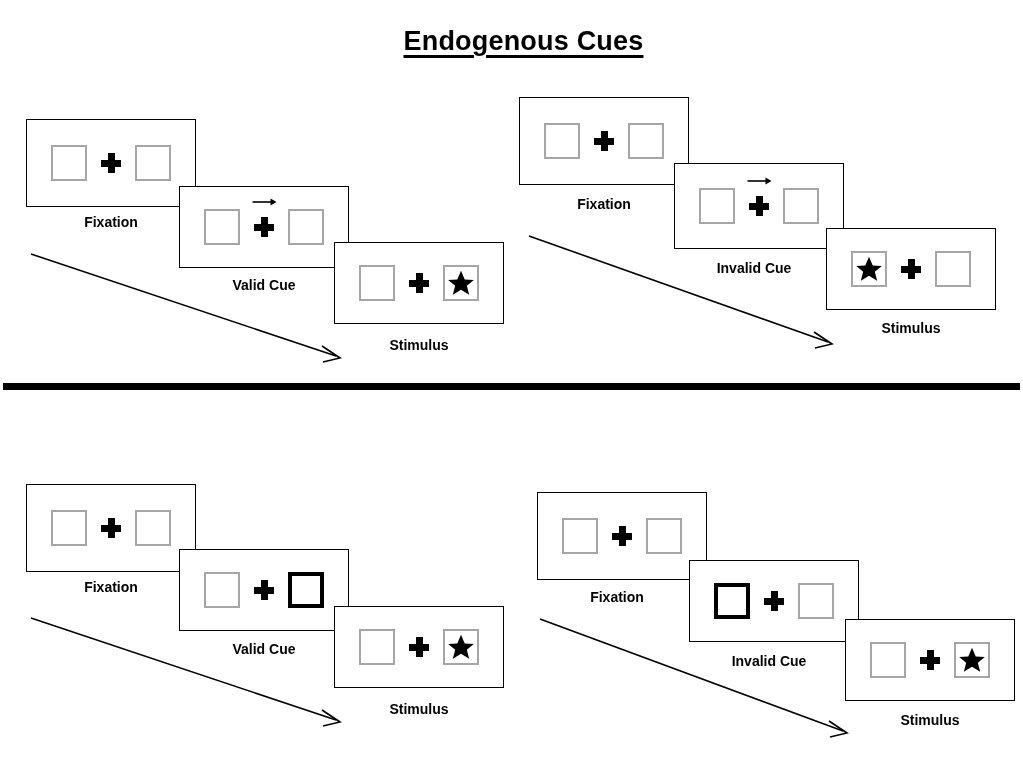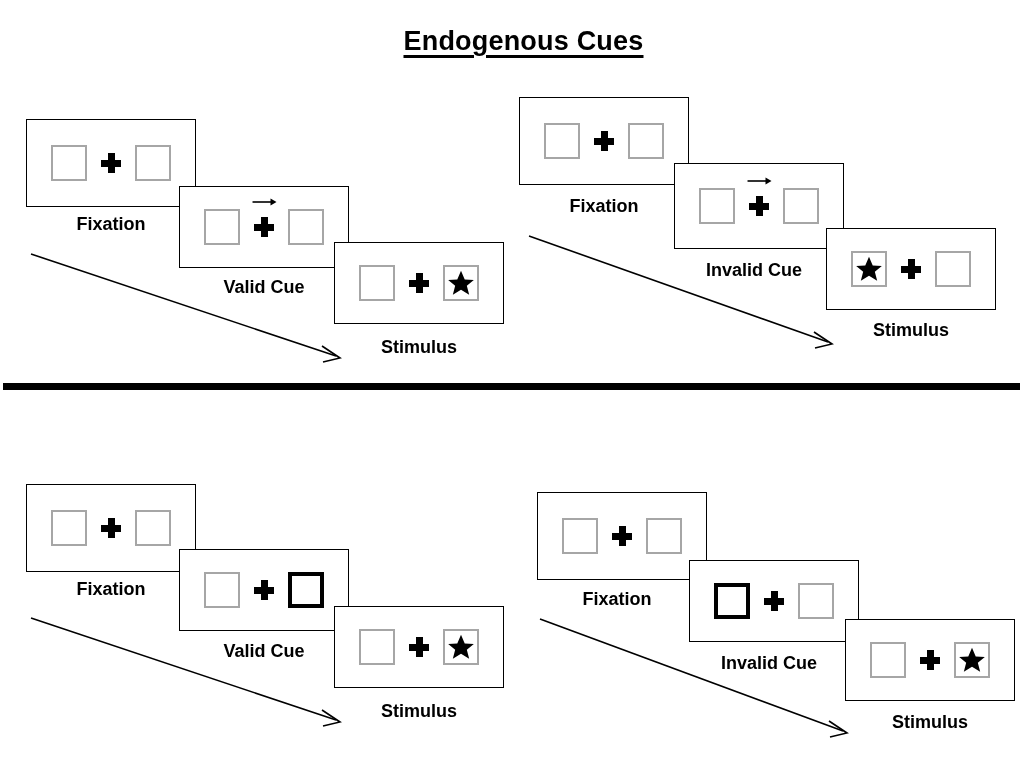--- a/index.html
+++ b/index.html
@@ -111,21 +111,21 @@
     left: 50%;
     transform: translateX(-48%);
     width: 26px;
     height: 10px;
     overflow: visible;
   }
 
   
   .caption {
     position: absolute;
-    font-size: 18px;
+    font-size: 14px;
     font-weight: bold;
     white-space: nowrap;
     text-align: center;
   }
 
   
   .flow-arrow {
     position: absolute;
     overflow: visible;
     pointer-events: none;

